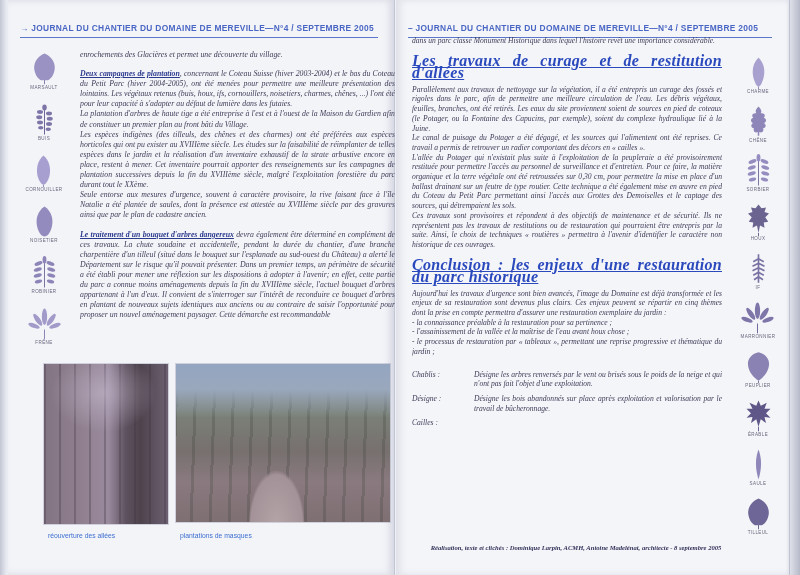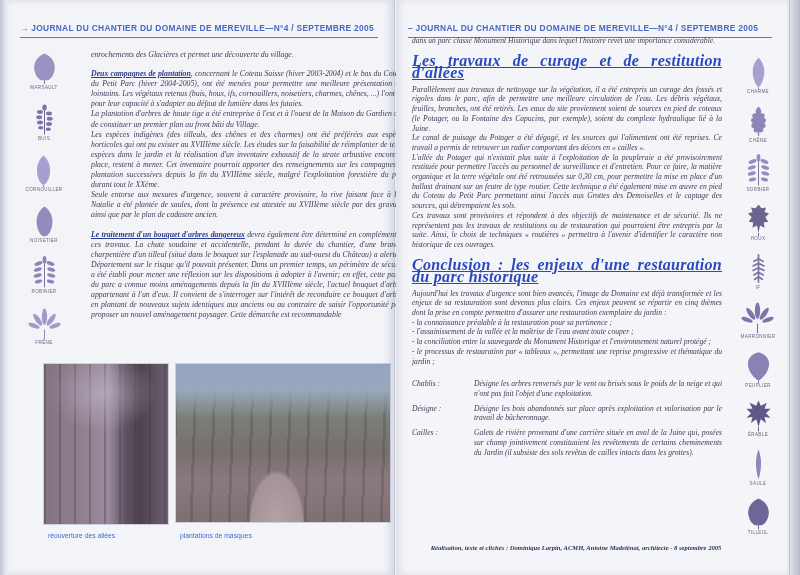--- a/index.html
+++ b/index.html
@@ -19,21 +19,21 @@
     box-shadow:inset 4px 0 7px rgba(110,115,145,.16);}
   .fold-line{position:absolute;top:0;bottom:0;width:1px;background:rgba(140,145,170,.45);}
 
   .page-header{position:absolute;top:23px;left:12px;right:16px;
     font-family:"Liberation Sans",sans-serif;
     font-size:8.4px;font-weight:bold;letter-spacing:.3px;
     color:#4a66c4;border-bottom:1.5px solid #5b77cc;padding-bottom:4px;}
 
   .text-col{position:absolute;font-style:italic;color:#3e3c58;
     text-align:justify;overflow:hidden;}
-  .text-left{top:50px;left:83px;width:315px;height:312px;
+  .text-left{top:50px;left:72px;width:315px;height:312px;
     font-size:7.8px;line-height:10.1px;}
   .text-right{top:36px;left:16px;width:310px;height:492px;
     font-size:7.6px;line-height:9.7px;}
   .text-col p{margin:0;}
   .text-col p.gap{margin-top:9px;}
   .lead{font-weight:bold;text-decoration:underline;color:#2c3a8e;}
   .sec-title{font-size:16px;font-weight:bold;font-style:italic;
     color:#2a49bd;text-decoration:underline;letter-spacing:.3px;
     margin:9px 0 5px;line-height:12.5px;}
 
@@ -180,36 +180,34 @@
 
       <div class="sec-title">Les travaux de curage et de restitution d'allées</div>
       <p>Parallèlement aux travaux de nettoyage sur la végétation, il a été entrepris un curage des fossés et rigoles dans le parc, afin de permettre une meilleure circulation de l'eau. Les débris végétaux, feuilles, branches, ont été retirés. Les eaux du site proviennent soient de sources en pied de coteaux (le Potager, ou la Fontaine des Capucins, par exemple), soient du complexe hydraulique lié à la Juine.</p>
       <p>Le canal de puisage du Potager a été dégagé, et les sources qui l'alimentent ont été reprises. Ce travail a permis de retrouver un radier comportant des décors en « cailles ».</p>
       <p>L'allée du Potager qui n'existait plus suite à l'exploitation de la peupleraie a été provisoirement restituée pour permettre l'accès au personnel de surveillance et d'entretien. Pour ce faire, la matière organique et la terre végétale ont été retroussées sur 0,30 cm, pour permettre la mise en place d'un ballast drainant sur un feutre de type routier. Cette technique a été également mise en œuvre en pied du Coteau du Petit Parc permettant ainsi l'accès aux Grottes des Demoiselles et le captage des sources, qui détrempaient les sols.</p>
       <p>Ces travaux sont provisoires et répondent à des objectifs de maintenance et de sécurité. Ils ne représentent pas les travaux de restitutions ou de restauration qui pourraient être entrepris par la suite. Ainsi, le choix de techniques « routières » permettra à l'avenir d'identifier le caractère non historique de ces ouvrages.</p>
 
       <div class="sec-title">Conclusion : les enjeux d'une restauration du parc historique</div>
       <p>Aujourd'hui les travaux d'urgence sont bien avancés, l'image du Domaine est déjà transformée et les enjeux de sa restauration sont devenus plus clairs. Ces enjeux peuvent se répartir en cinq thèmes dont la prise en compte permettra d'assurer une restauration exemplaire du jardin :</p>
       <p>- la connaissance préalable à la restauration pour sa pertinence ;</p>
-      <p>- l'assainissement de la vallée et la maîtrise de l'eau avant toute couper ;</p>
-      <p>- la conciliation entre la sauvegarde du Monument Historique et l'environnement naturel protégé ;</p>
+      <p>- l'assainissement de la vallée et la maîtrise de l'eau avant houx chose ;</p>
       <p>- le processus de restauration par « tableaux », permettant une reprise progressive et thématique du jardin ;</p>
 
       <div class="glossary">
         <div class="gl-row">
           <span class="gl-term">Chablis :</span>
           <span class="gl-def">Désigne les arbres renversés par le vent ou brisés sous le poids de la neige et qui n'ont pas fait l'objet d'une exploitation.</span>
         </div>
         <div class="gl-row">
           <span class="gl-term">Désigne :</span>
           <span class="gl-def">Désigne les bois abandonnés sur place après exploitation et valorisation par le travail de bûcheronnage.</span>
         </div>
         <div class="gl-row">
           <span class="gl-term">Cailles :</span>
-          <span class="gl-def">Galets de rivière provenant d'une carrière située en aval de la Juine qui, posées sur champ jointivement constituaient les revêtements de certains cheminements du Jardin (il subsiste des sols revêtus de cailles intacts dans les grottes).</span>
         </div>
       </div>
     </div>
 
     <div class="leaf-col leaf-col-right">
       <div class="leaf-slot">
         <svg class="leaf" viewBox="0 0 40 44">
             <path d="M20,2C13,9 11,18 13,28C15,36 18,41 20,41C22,41 25,36 27,28C29,18 27,9 20,2Z" fill="#a8a0ce"></path>
             <path d="M20,41L20,44" stroke="#8a82b5" stroke-width="1.2"></path>
           </svg>

